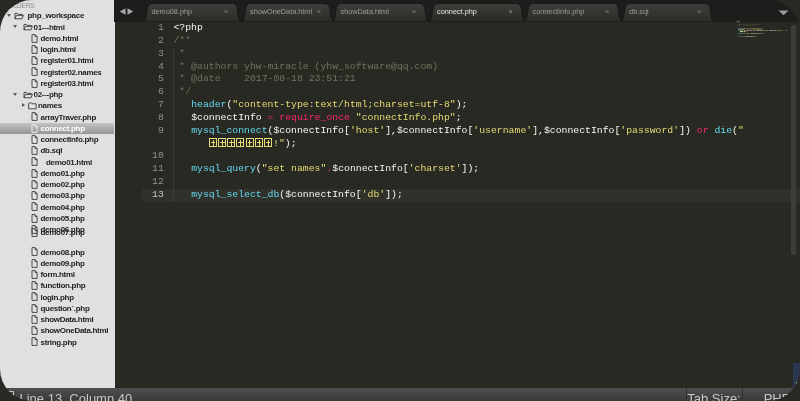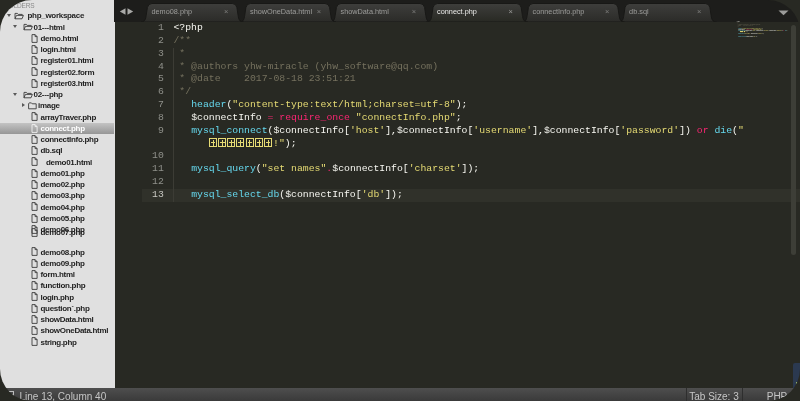--- a/index.html
+++ b/index.html
@@ -38,21 +38,21 @@
 .tofu:after{content:"";position:absolute;left:1px;top:3px;width:4.6px;height:1px;background:#e6db74;}
 .tofu:before{content:"";position:absolute;left:2.8px;top:1px;width:1px;height:5.6px;background:#e6db74;}
 
 
 #minimap{position:absolute;left:733.5px;top:21.4px;transform:scale(0.0888);transform-origin:0 0;font:9.8px "Liberation Mono",monospace;line-height:12.85px;white-space:pre;}
 
 
 #scrollpuck{position:absolute;left:791px;top:25px;width:4.5px;height:230px;background:#3d3e37;border-radius:2.5px;}
 
 
-#statusbar{position:absolute;left:0;top:388px;width:800px;height:13px;background:linear-gradient(#4e4e4e,#3a3a3a);color:#c6c6c6;font-size:10px;}
+#statusbar{position:absolute;left:0;top:388px;width:800px;height:13px;background:linear-gradient(#4e4e4e,#3a3a3a);color:#c6c6c6;font-size:13px;}
 #stxt{position:absolute;left:19.5px;top:3px;}
 #sicon{position:absolute;left:5px;top:3px;width:7px;height:5px;border:1px solid #bdbdbd;}
 #sicon:after{content:"";position:absolute;left:0;top:2px;width:7px;height:1px;background:#bdbdbd;}
 .sdiv{position:absolute;top:0;width:1px;height:13px;background:#2e2e2e;}
 .sseg{position:absolute;top:3px;text-align:center;}
 
 
 #artifact{position:absolute;left:793px;top:363px;width:7px;height:34px;background:#2b3950;border-radius:2px 0 0 2px;}
 #abar{position:absolute;left:2.5px;top:19px;width:3.5px;height:12.5px;background:linear-gradient(#a4bd68,#49c19e);}
 </style>
@@ -98,21 +98,21 @@
             <path d="M1 0.6 H4.1 L6.1 2.6 V8.4 H1 Z" fill="none" stroke="#3c3c3c" stroke-width="0.9"></path>
             <path d="M4.1 0.6 V2.6 H6.1" fill="none" stroke="#3c3c3c" stroke-width="0.9"></path>
           </svg>
           <span class="lbl" style="left:40.5px">register01.html</span>
         </div>
 <div class="trow" style="top:66.33px">
           <svg style="left:30.5px;top:1.1px" width="7" height="9" viewBox="0 0 7 9">
             <path d="M1 0.6 H4.1 L6.1 2.6 V8.4 H1 Z" fill="none" stroke="#3c3c3c" stroke-width="0.9"></path>
             <path d="M4.1 0.6 V2.6 H6.1" fill="none" stroke="#3c3c3c" stroke-width="0.9"></path>
           </svg>
-          <span class="lbl" style="left:40.5px">register02.form</span>
+          <span class="lbl" style="left:40.5px">register02.names</span>
         </div>
 <div class="trow" style="top:77.58px">
           <svg style="left:30.5px;top:1.1px" width="7" height="9" viewBox="0 0 7 9">
             <path d="M1 0.6 H4.1 L6.1 2.6 V8.4 H1 Z" fill="none" stroke="#3c3c3c" stroke-width="0.9"></path>
             <path d="M4.1 0.6 V2.6 H6.1" fill="none" stroke="#3c3c3c" stroke-width="0.9"></path>
           </svg>
           <span class="lbl" style="left:40.5px">register03.html</span>
         </div>
 <div class="trow" style="top:88.83px">
           <span class="arw arwD" style="left:12.5px"></span>
@@ -120,21 +120,21 @@
             <path d="M1 6.8 L1 1.4 H3.4 L4.3 2.4 H8.2 V3.4" fill="none" stroke="#3c3c3c" stroke-width="0.9"></path>
             <path d="M1 6.8 L2.4 3.4 H9.4 L8 6.8 Z" fill="none" stroke="#3c3c3c" stroke-width="0.9"></path>
           </svg>
           <span class="lbl" style="left:33.5px">02---php</span>
         </div>
 <div class="trow" style="top:100.08px">
           <span class="arw arwR" style="left:21.5px"></span>
           <svg style="left:28px;top:1.8px" width="9" height="8" viewBox="0 0 9 8">
             <path d="M0.6 6.8 V1.8 L1.2 0.9 H3.4 L4.2 1.8 H8.2 V6.8 Z" fill="none" stroke="#3c3c3c" stroke-width="0.9"></path>
           </svg>
-          <span class="lbl" style="left:38px">image</span>
+          <span class="lbl" style="left:38px">names</span>
         </div>
 <div class="trow" style="top:111.33px">
           <svg style="left:30.5px;top:1.1px" width="7" height="9" viewBox="0 0 7 9">
             <path d="M1 0.6 H4.1 L6.1 2.6 V8.4 H1 Z" fill="none" stroke="#3c3c3c" stroke-width="0.9"></path>
             <path d="M4.1 0.6 V2.6 H6.1" fill="none" stroke="#3c3c3c" stroke-width="0.9"></path>
           </svg>
           <span class="lbl" style="left:40.5px">arrayTraver.php</span>
         </div>
 <div class="trow sel" style="top:122.57px">
           <svg style="left:30.5px;top:1.1px" width="7" height="9" viewBox="0 0 7 9">

